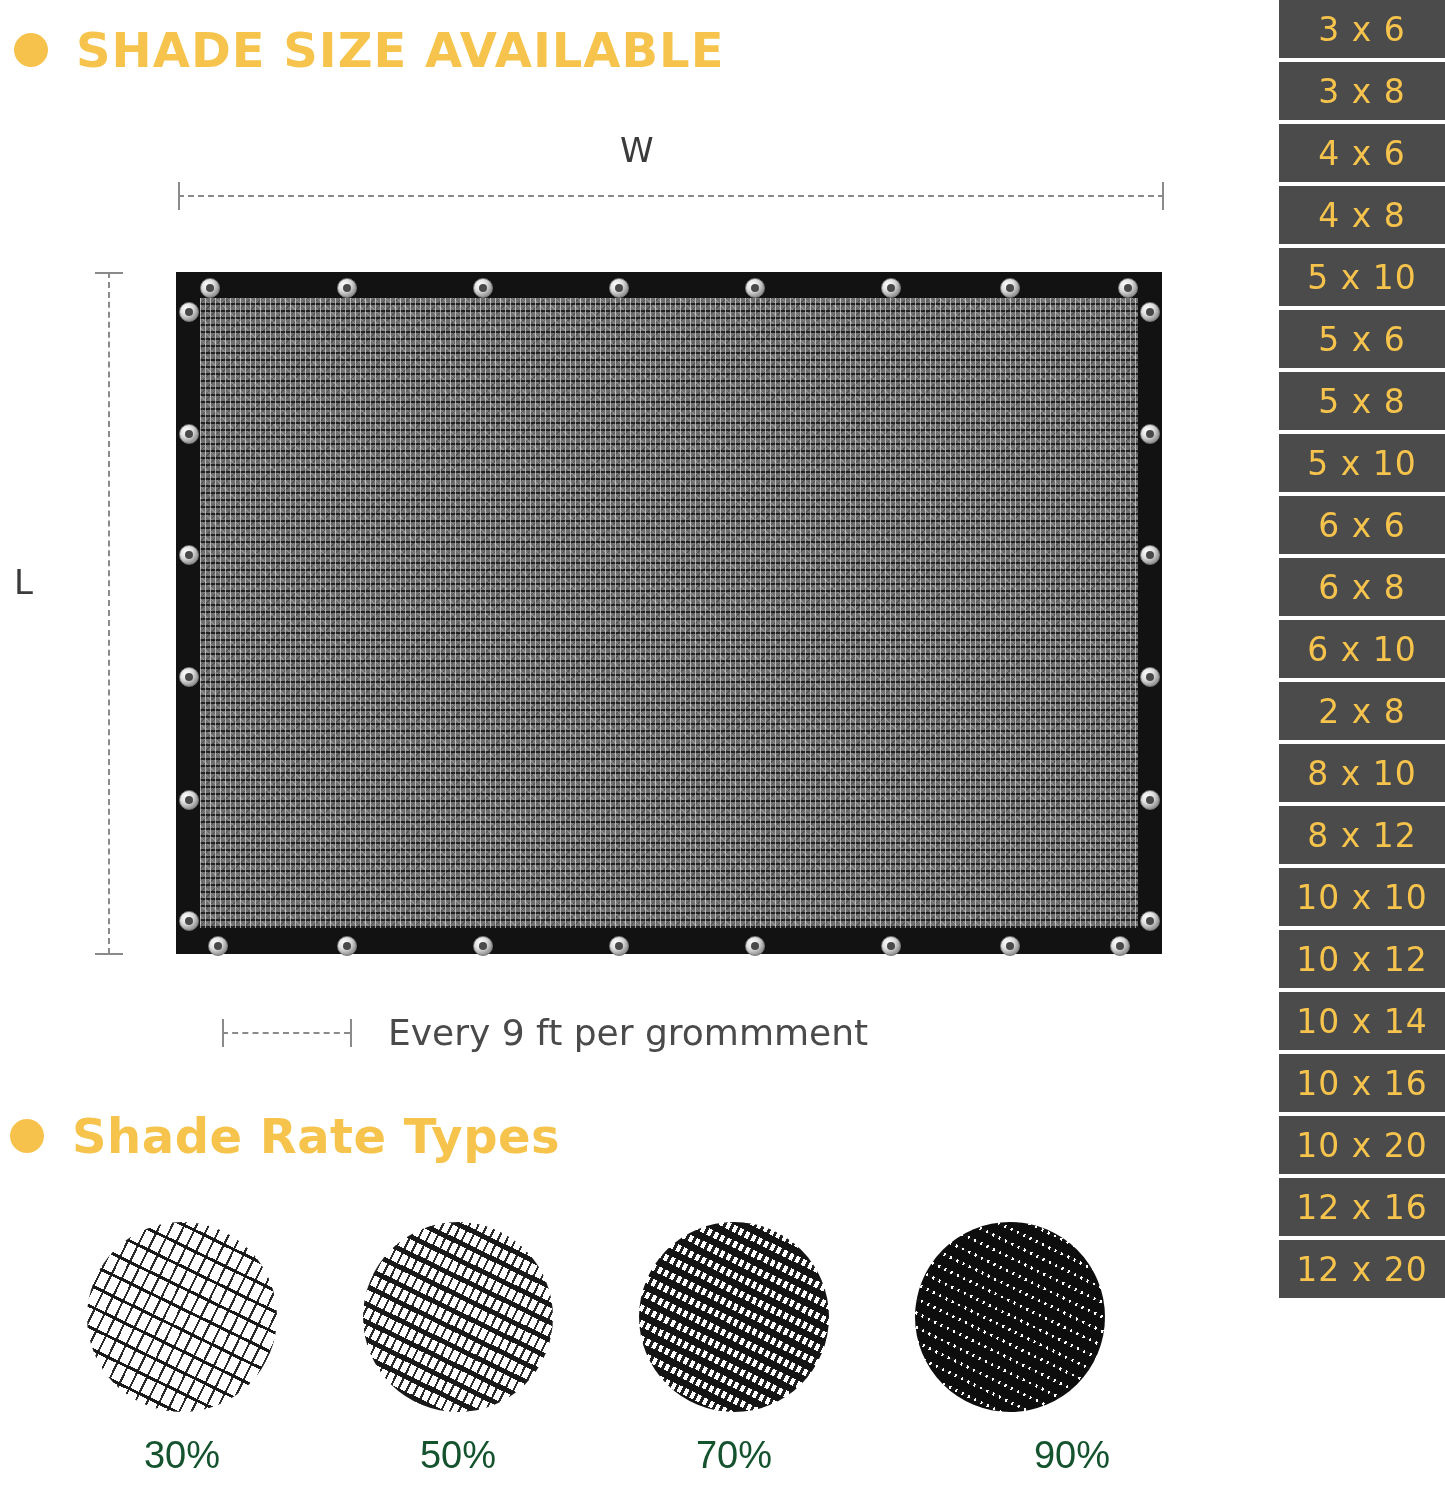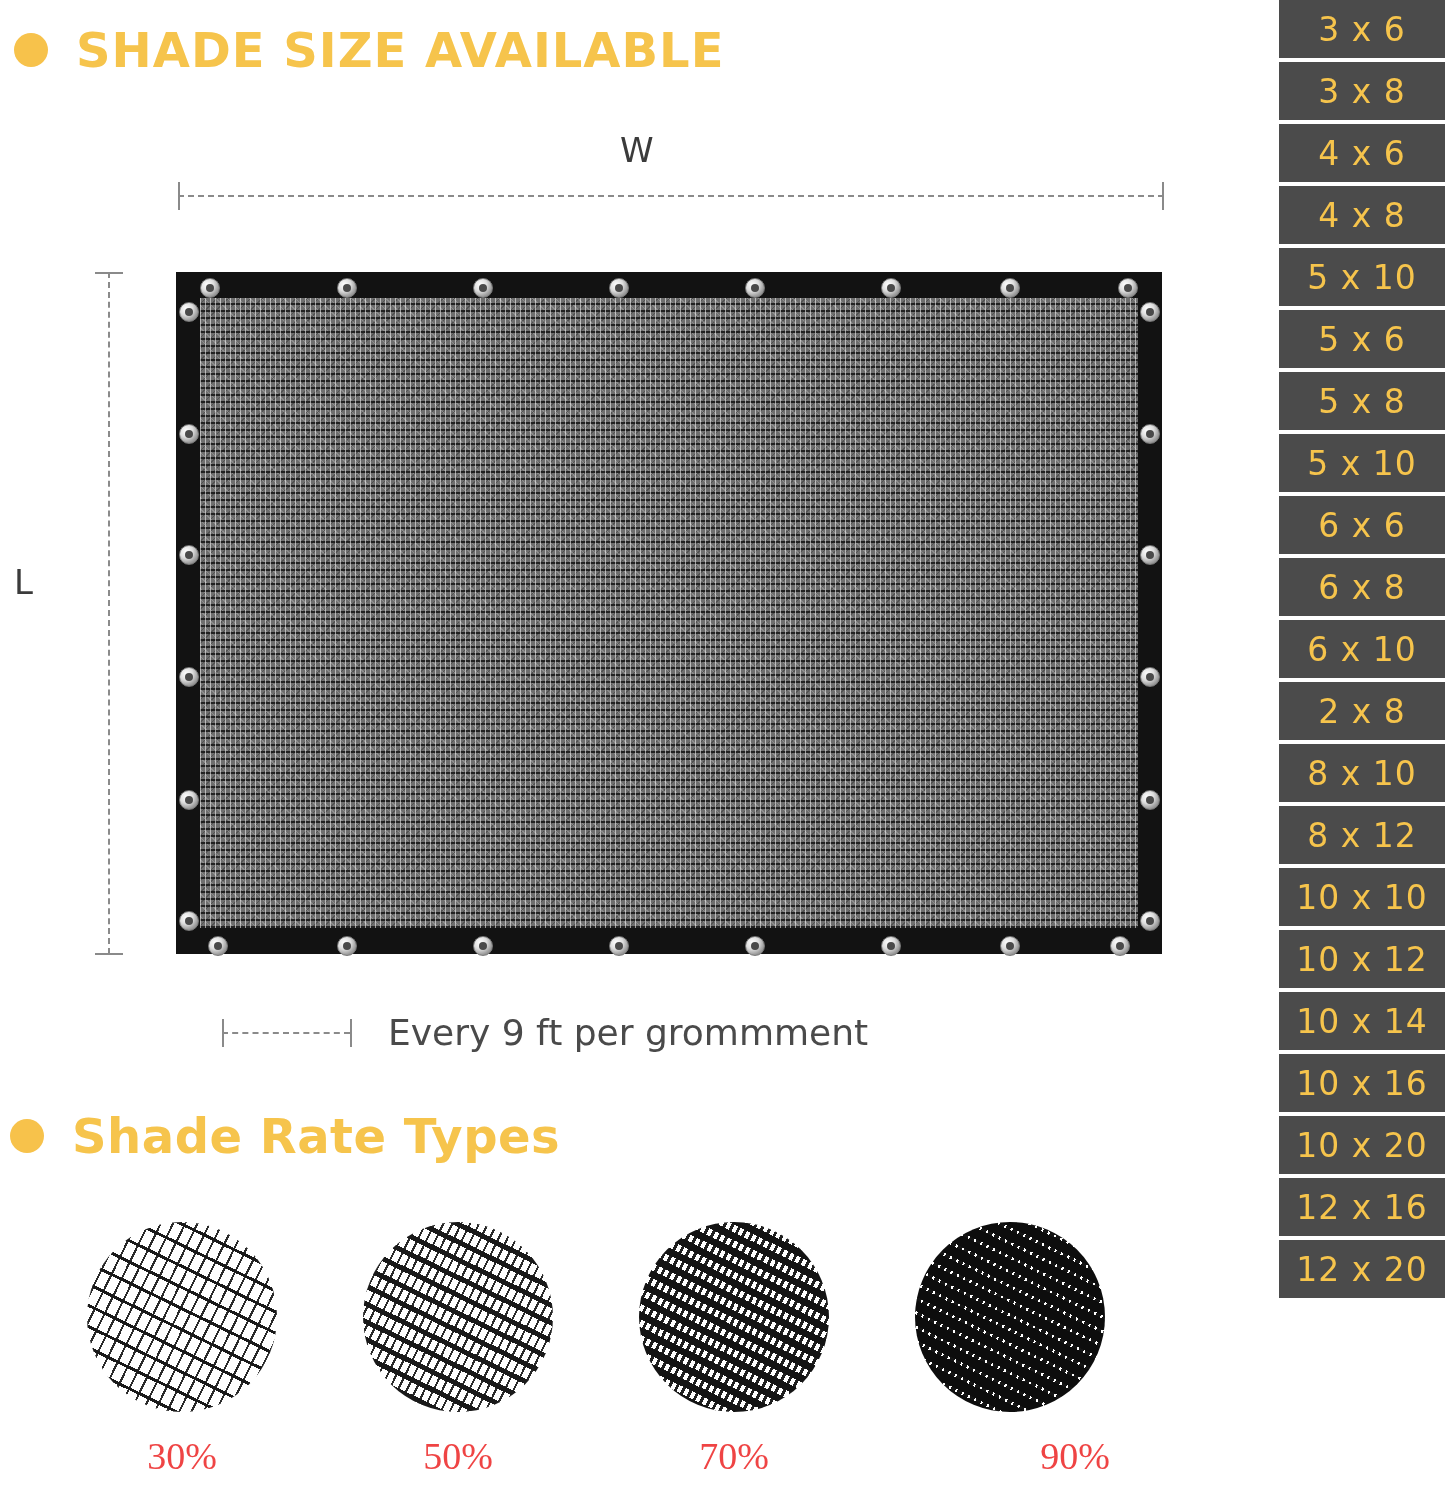--- a/index.html
+++ b/index.html
@@ -148,22 +148,22 @@
   .rate-circle {
     width: 190px;
     height: 190px;
     border-radius: 50%;
     margin: 0 auto;
     background-color: #ffffff;
   }
   .rate-pct {
     margin-top: 22px;
     font-size: 38px;
-    color: #ef4444;
-    font-family: Liberation Serif, serif;
+    color: #14532d;
+    font-family: Liberation Sans, sans-serif;
   }
   .r30 {
     background-image:
       repeating-linear-gradient(26deg, #1a1a1a 0px, #1a1a1a 3px, rgba(255,255,255,0) 3px, rgba(255,255,255,0) 19px),
       repeating-linear-gradient(116deg, #2a2a2a 0px, #2a2a2a 2px, rgba(255,255,255,0) 2px, rgba(255,255,255,0) 11px);
   }
   .r50 {
     background-image:
       repeating-linear-gradient(26deg, #1a1a1a 0px, #1a1a1a 5px, rgba(255,255,255,0) 5px, rgba(255,255,255,0) 16px),
       repeating-linear-gradient(116deg, #2a2a2a 0px, #2a2a2a 2px, rgba(255,255,255,0) 2px, rgba(255,255,255,0) 8px);

